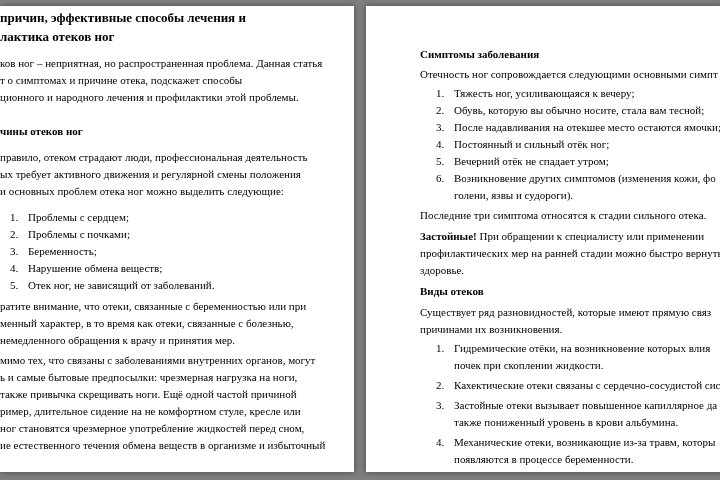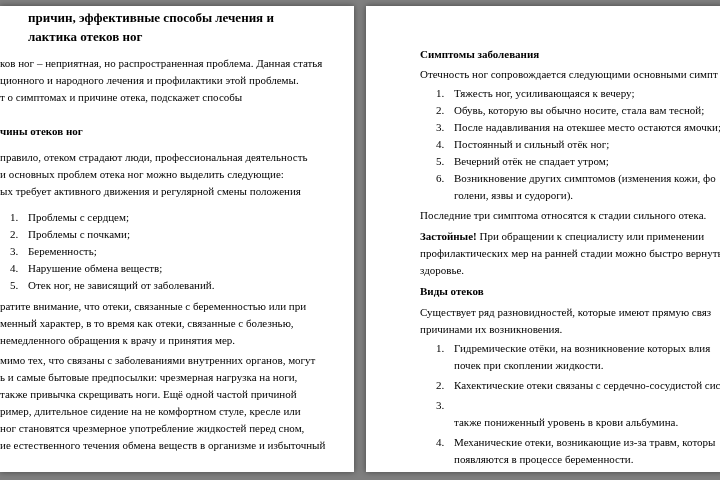--- a/index.html
+++ b/index.html
@@ -17,21 +17,21 @@
     height: 466px;
     background: #ffffff;
     overflow: hidden;
     box-shadow: 0 0 6px rgba(0,0,0,0.45);
   }
   .page-left { left: 0; width: 354px; }
   .page-right { left: 366px; width: 358px; }
   .content-left { padding-top: 2px; }
   .content-right { padding: 40px 0 0 54px; }
   .line { font-size: 11px; line-height: 17px; white-space: nowrap; }
-  .title { font-size: 13px; line-height: 19px; font-weight: 700; margin-left: 28px; }
+  .title { font-size: 13px; line-height: 19px; font-weight: 700; }
   .bold, .b { font-weight: 700; }
   .mt2 { margin-top: 2px; }
   .mt3 { margin-top: 3px; }
   .mt4 { margin-top: 4px; }
   .mt9 { margin-top: 9px; }
   .mt17 { margin-top: 17px; }
   .li { display: flex; font-size: 11px; line-height: 17px; white-space: nowrap; }
   .page-left .li { padding-left: 10px; }
   .page-right .li { padding-left: 16px; }
   .num { flex: none; width: 18px; }
@@ -43,30 +43,30 @@
 
 <div class="viewer">
 
   <div class="page page-left">
     <div class="content-left">
       <div class="line title">причин, эффективные способы лечения и</div>
       <div class="line title">лактика отеков ног</div>
 
       <div class="mt9">
         <div class="line">ков ног – неприятная, но распространенная проблема. Данная статья</div>
+        <div class="line">т о симптомах и причине отека, подскажет способы</div>
         <div class="line">ционного и народного лечения и профилактики этой проблемы.</div>
-        <div class="line">т о симптомах и причине отека, подскажет способы</div>
       </div>
 
       <div class="line bold mt17">чины отеков ног</div>
 
       <div class="mt9">
         <div class="line">правило, отеком страдают люди, профессиональная деятельность</div>
+        <div class="line">ых требует активного движения и регулярной смены положения</div>
         <div class="line">и основных проблем отека ног можно выделить следующие:</div>
-        <div class="line">ых требует активного движения и регулярной смены положения</div>
       </div>
 
       <div class="mt9">
         <div class="li">
           <span class="num">1.</span>
           <span class="litext">Проблемы с сердцем;</span>
         </div>
         <div class="li">
           <span class="num">2.</span>
           <span class="litext">Проблемы с почками;</span>
@@ -157,20 +157,21 @@
           <span class="num">1.</span>
           <span class="litext">Гидремические отёки, на возникновение которых влия</span>
         </div>
         <div class="line cont">почек при скоплении жидкости.</div>
         <div class="li mt3">
           <span class="num">2.</span>
           <span class="litext">Кахектические отеки связаны с сердечно-сосудистой сис</span>
         </div>
         <div class="li mt3">
           <span class="num">3.</span>
+          <span class="litext">Застойные отеки вызывает повышенное капиллярное да</span>
         </div>
         <div class="line cont">также пониженный уровень в крови альбумина.</div>
         <div class="li mt3">
           <span class="num">4.</span>
           <span class="litext">Механические отеки, возникающие из-за травм, которы</span>
         </div>
         <div class="line cont">появляются в процессе беременности.</div>
       </div>
     </div>
   </div>

